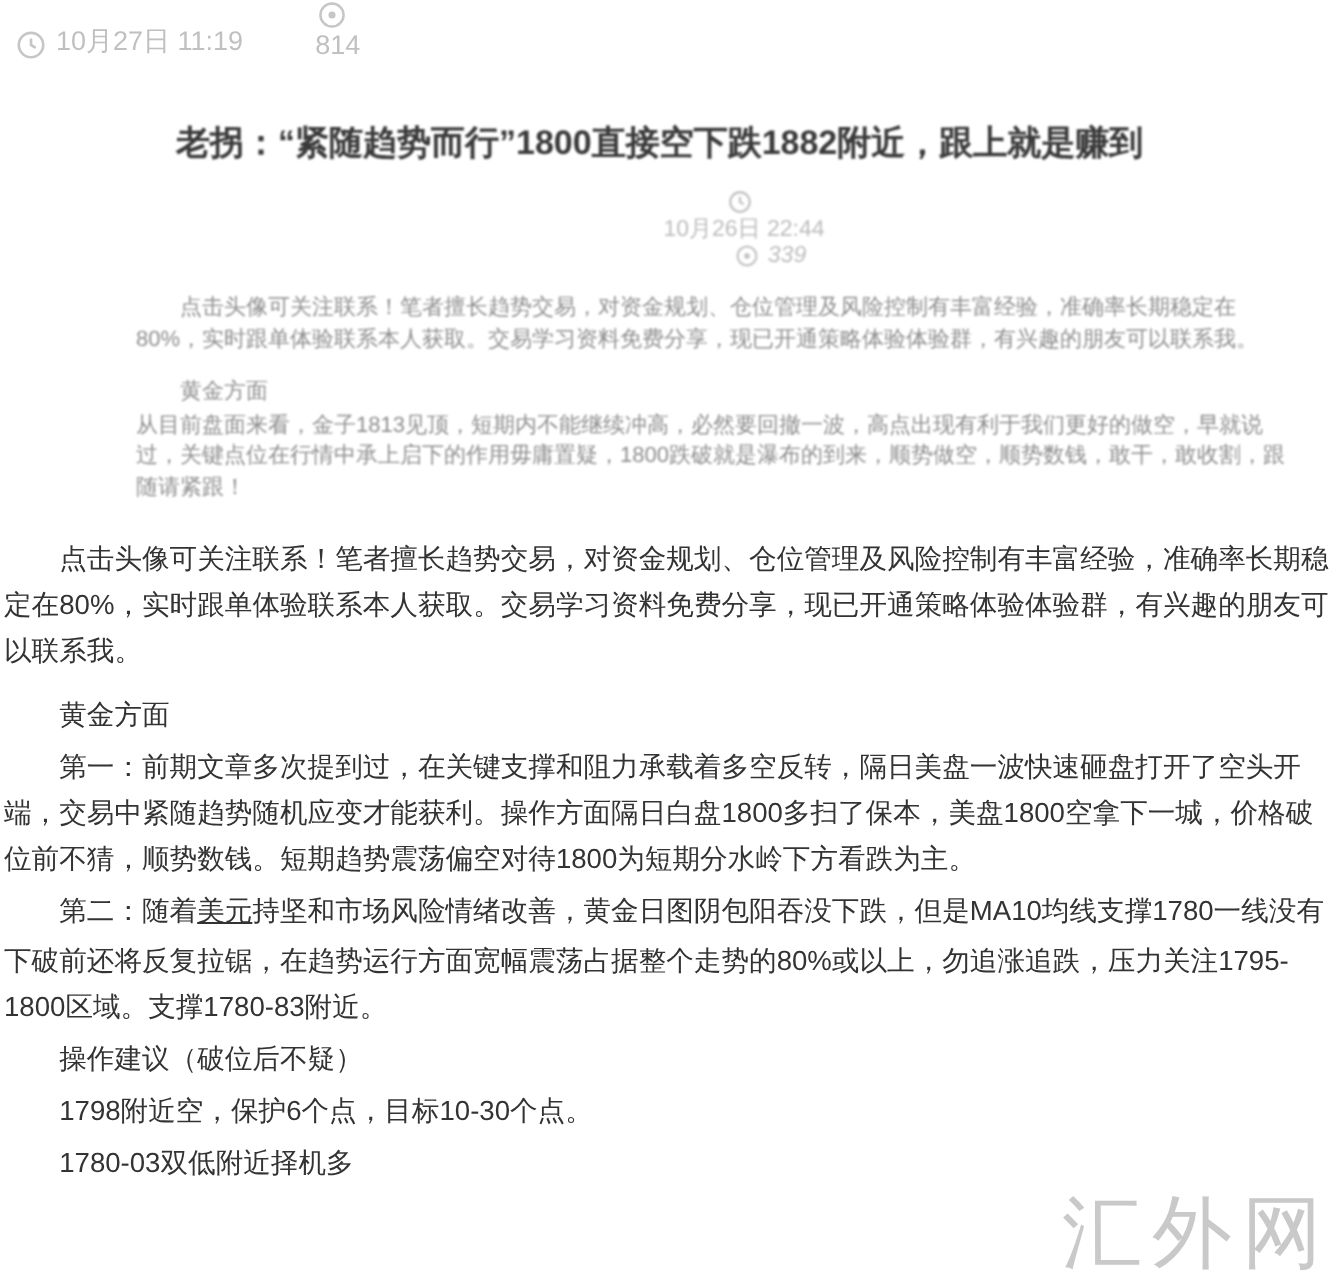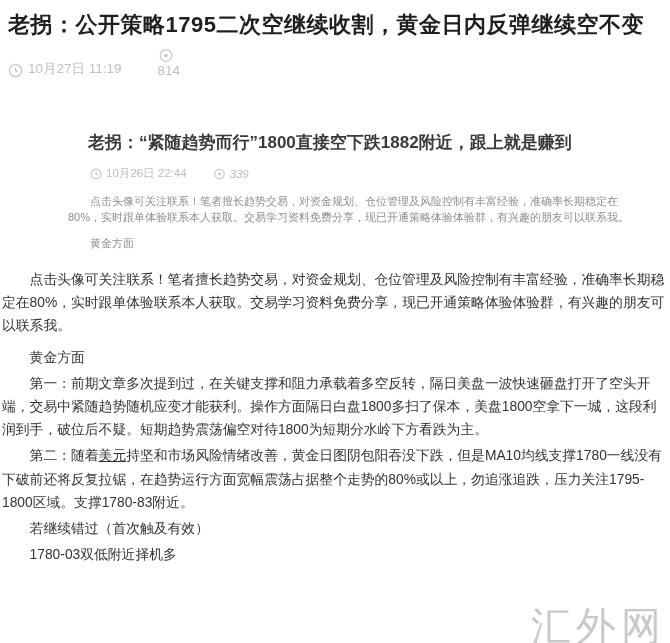--- a/index.html
+++ b/index.html
@@ -29,38 +29,39 @@
     margin: 0 8px 0 8px;
     color: #c0c0c0;
     font-size: 13.5px;
   }
   .meta .mi { display: inline-flex; align-items: center; margin-right: 5px; }
   .meta .views-group { margin-left: 36px; display: inline-flex; align-items: center; flex-direction: column; }
   .mi svg { display: block; }
 
   
   .quote-card {
-    margin: 51px 10px 0 62px;
+    margin: 28px 10px 0 62px;
     width: 592px;
     filter: blur(0.4px);
   }
   .qc-title {
     padding: 0 40px 0 26px;
     font-size: 17px;
     font-weight: bold;
     color: #3a3a3a;
     line-height: 28px;
   }
   .qc-meta {
     display: flex;
     align-items: center;
     padding-left: 28px;
     margin: 9px 0 13px 0;
     color: #bdbdbd;
     font-size: 11.5px;
+    flex-direction: column;
   }
   .qc-meta .mi { margin-right: 4px; display: inline-flex; align-items: center; }
   .qc-meta .views-group { margin-left: 26px; display: inline-flex; align-items: center; font-style: italic; }
   .qc-body p {
     margin: 0 0 1px 0;
     padding: 0 8px 0 6px;
     font-size: 11px;
     line-height: 15.5px;
     color: #8e8e8e;
   }
@@ -94,21 +95,20 @@
     color: #c9c9c9;
     letter-spacing: 5px;
     line-height: 1;
   }
 </style>
 </head>
 <body>
 
 <div class="page">
 
-  <h1 class="title">老拐：公开策略1795二次空继续收割，黄金日内反弹继续空不变</h1>
 
   <div class="meta">
     <span class="mi">
       <svg width="15" height="15" viewBox="0 0 16 16" fill="none" stroke="#c6c6c6" stroke-width="1.4">
         <circle cx="8" cy="8" r="6.5"></circle>
           <path d="M8 4.5 V8 L10.5 9.5"></path>
       </svg>
     </span>
     <span>10月27日 11:19</span>
     <span class="views-group">
@@ -140,27 +140,29 @@
               <circle cx="9" cy="8" r="2" fill="#c6c6c6" stroke="none"></circle>
           </svg>
         </span>
         <span>339</span>
       </span>
     </div>
 
     <div class="qc-body">
       <p class="indent">点击头像可关注联系！笔者擅长趋势交易，对资金规划、仓位管理及风险控制有丰富经验，准确率长期稳定在80%，实时跟单体验联系本人获取。交易学习资料免费分享，现已开通策略体验体验群，有兴趣的朋友可以联系我。</p>
       <p class="indent gap-top">黄金方面</p>
+      <p>从目前盘面来看，金子1813见顶，短期内不能继续冲高，必然要回撤一波，高点出现有利于我们更好的做空，早就说过，关键点位在行情中承上启下的作用毋庸置疑，1800跌破就是瀑布的到来，顺势做空，顺势数钱，敢干，敢收割，跟随请紧跟！</p>
     </div>
   </div>
 
   <div class="article">
     <p>点击头像可关注联系！笔者擅长趋势交易，对资金规划、仓位管理及风险控制有丰富经验，准确率长期稳定在80%，实时跟单体验联系本人获取。交易学习资料免费分享，现已开通策略体验体验群，有兴趣的朋友可以联系我。</p>
     <p class="gap-top">黄金方面</p>
-    <p>第一：前期文章多次提到过，在关键支撑和阻力承载着多空反转，隔日美盘一波快速砸盘打开了空头开端，交易中紧随趋势随机应变才能获利。操作方面隔日白盘1800多扫了保本，美盘1800空拿下一城，这段利润到手，破位后不疑。短期趋势震荡偏空对待1800为短期分水岭下方看跌为主。</p>
+    <p>第一：前期文章多次提到过，在关键支撑和阻力承载着多空反转，隔日美盘一波快速砸盘打开了空头开端，交易中紧随趋势随机应变才能获利。操作方面隔日白盘1800多扫了保本，美盘1800空拿下一城，价格破位前不猜，顺势数钱。短期趋势震荡偏空对待1800为短期分水岭下方看跌为主。</p>
     <p><span>第二：随着</span><a class="kw">美元</a><span>持坚和市场风险情绪改善，黄金日图阴包阳吞没下跌，但是MA10均线支撑1780一线没有下破前还将反复拉锯，在趋势运行方面宽幅震荡占据整个走势的80%或以上，勿追涨追跌，压力关注1795-1800区域。支撑1780-83附近。</span></p>
-    <p>若继续错过（首次触及有效）</p>
+    <p>操作建议（破位后不疑）</p>
+    <p>1798附近空，保护6个点，目标10-30个点。</p>
     <p>1780-03双低附近择机多</p>
   </div>
 
   <div class="watermark">汇外网</div>
 
 </div>
 
 </body></html>

